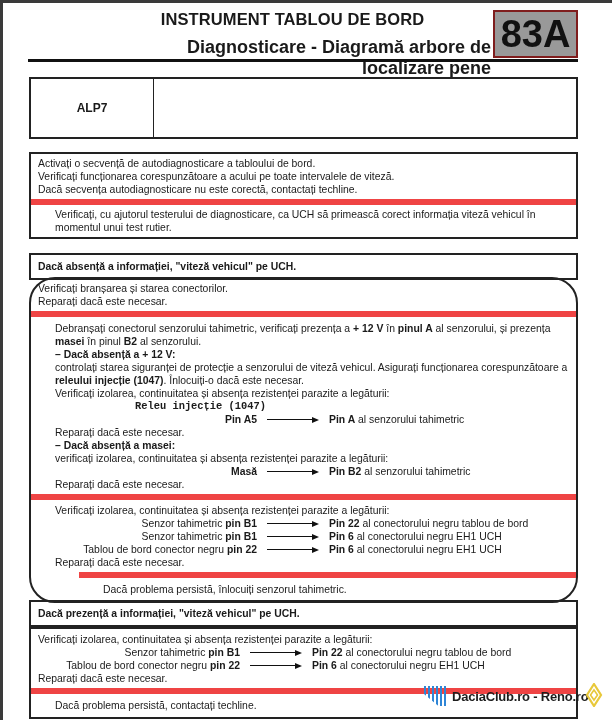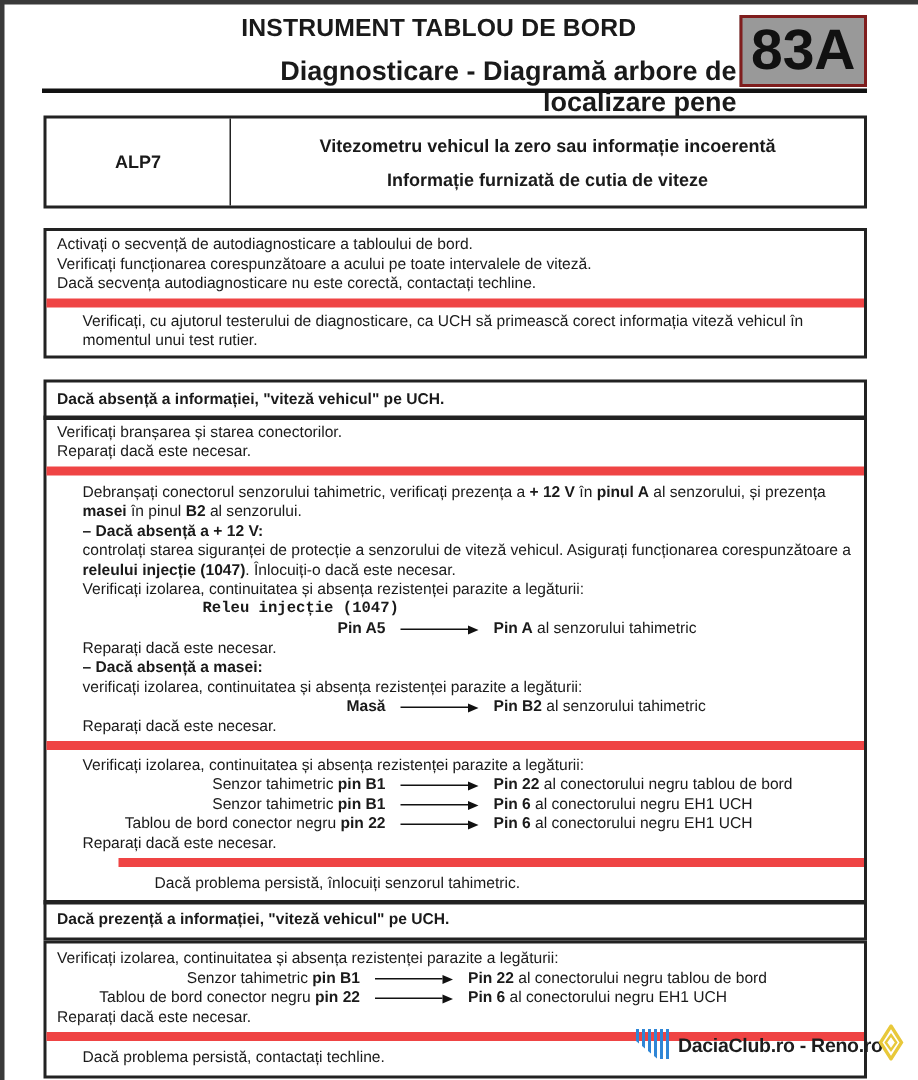--- a/index.html
+++ b/index.html
@@ -59,40 +59,36 @@
 <div class="frame-top"></div>
 <div class="frame-left"></div>
 
 <div class="hdr-title">INSTRUMENT TABLOU DE BORD</div>
 <div class="hdr-sub">Diagnosticare - Diagramă arbore de localizare pene</div>
 <div class="hdr-code">83A</div>
 <div class="hdr-rule"></div>
 
 <div class="alp-box">
   <div class="alp-code">ALP7</div>
-  <div class="alp-desc">
-    <div>Vitezometru vehicul la zero sau informație incoerentă</div>
-    <div>Informație furnizată de cutia de viteze</div>
-  </div>
 </div>
 
 <div class="blk" style="top:152px;">
   <div class="cell">
     <div class="ln">Activați o secvență de autodiagnosticare a tabloului de bord.</div>
     <div class="ln">Verificați funcționarea corespunzătoare a acului pe toate intervalele de viteză.</div>
     <div class="ln">Dacă secvența autodiagnosticare nu este corectă, contactați techline.</div>
   </div>
   <div class="cell wrap">Verificați, cu ajutorul testerului de diagnosticare, ca UCH să primească corect informația viteză vehicul în momentul unui test rutier.</div>
 </div>
 
 <div class="blk" style="top:253px;">
   <div class="cell bold-head">Dacă absență a informației, "viteză vehicul" pe UCH.</div>
 </div>
 
-<div class="blk" style="top:277px;">
+<div class="blk" style="top:277px;border-radius:26px;">
   <div class="cell">
     <div class="ln">Verificați branșarea și starea conectorilor.</div>
     <div class="ln">Reparați dacă este necesar.</div>
   </div>
 
   <div class="cell" style="padding-top:5px;">
     <div class="wrap"><span>Debranșați conectorul senzorului tahimetric, verificați prezența a </span><b>+ 12 V</b><span> în </span><b>pinul A</b><span> al senzorului, și prezența </span><b>masei</b><span> în pinul </span><b>B2</b><span> al senzorului.</span></div>
     <div class="ln" style="font-weight:bold;">– Dacă absență a + 12 V:</div>
     <div class="wrap"><span>controlați starea siguranței de protecție a senzorului de viteză vehicul. Asigurați funcționarea corespunzătoare a </span><b>releului injecție (1047)</b><span>. Înlocuiți-o dacă este necesar.</span></div>
     <div class="ln">Verificați izolarea, continuitatea și absența rezistenței parazite a legăturii:</div>

